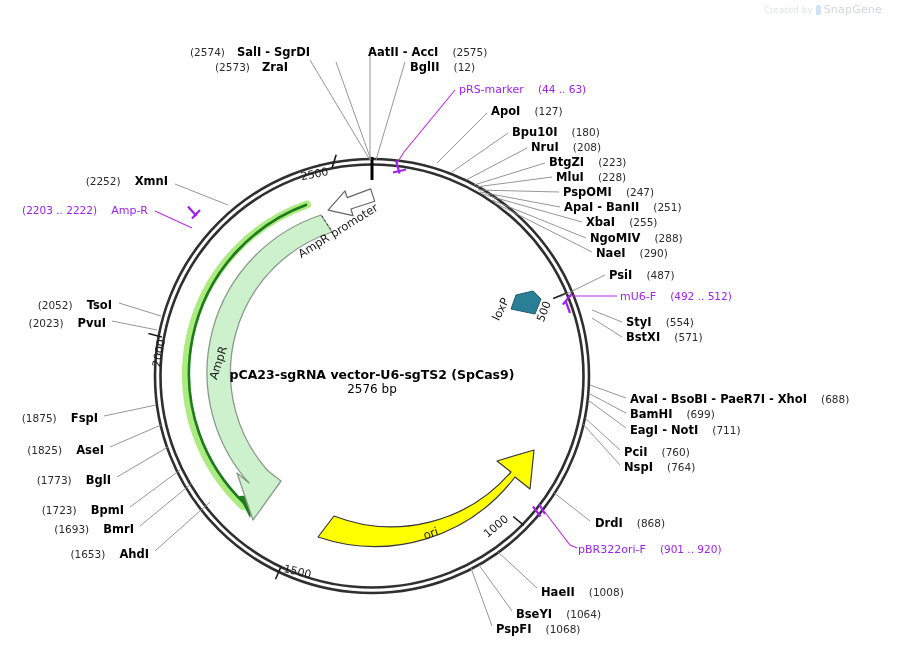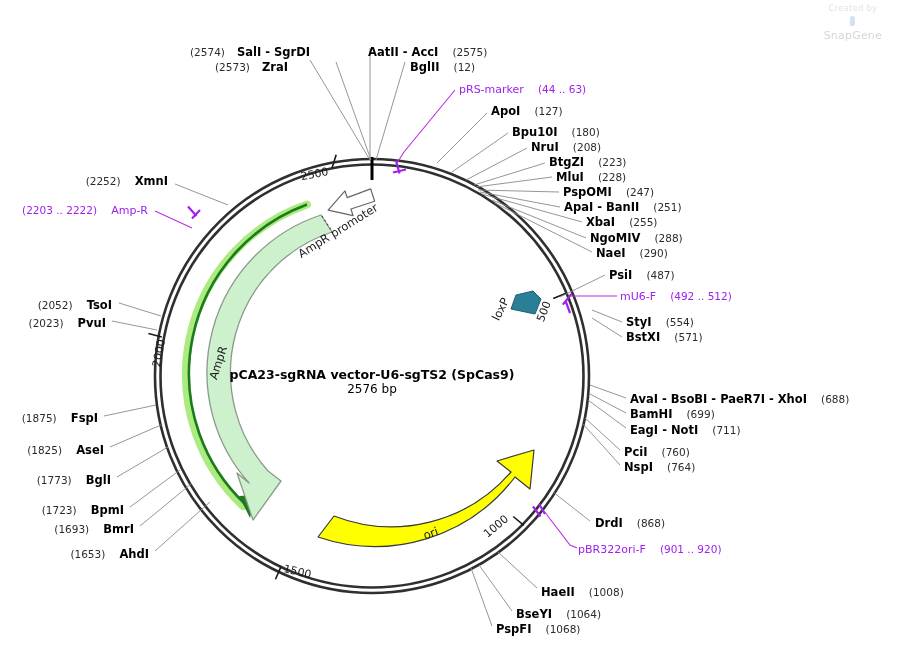--- a/index.html
+++ b/index.html
@@ -6,21 +6,21 @@
   body{
     width:906px;height:647px;background:#ffffff;
     font-family:"DejaVu Sans","Liberation Sans",sans-serif;
     overflow:hidden;position:relative;
   }
   #map{position:absolute;left:0;top:0;width:906px;height:647px;}
   .wm{
     position:absolute;right:24px;top:3px;
     font-size:10px;color:#dcdfe3;letter-spacing:.2px;
     font-family:"DejaVu Sans","Liberation Sans",sans-serif;
-    display:flex;align-items:center;gap:3px;user-select:none;flex-direction:column;
+    display:flex;align-items:center;gap:3px;user-select:none;
   }
   .wm .wm-txt1{font-size:8.5px;color:#e0e3e7;}
   .wm .wm-txt2{font-size:11px;color:#d2d6db;}
   .wm .wm-mark{
     display:inline-block;width:5px;height:10px;border-radius:3px 3px 3px 0;
     background:#cfe3f5;
   }
   text{font-family:"DejaVu Sans","Liberation Sans",sans-serif;}
   .enz{font-size:11.5px;font-weight:bold;fill:#000;}
   .pos{font-size:10.5px;fill:#2b2b2b;font-weight:normal;}

